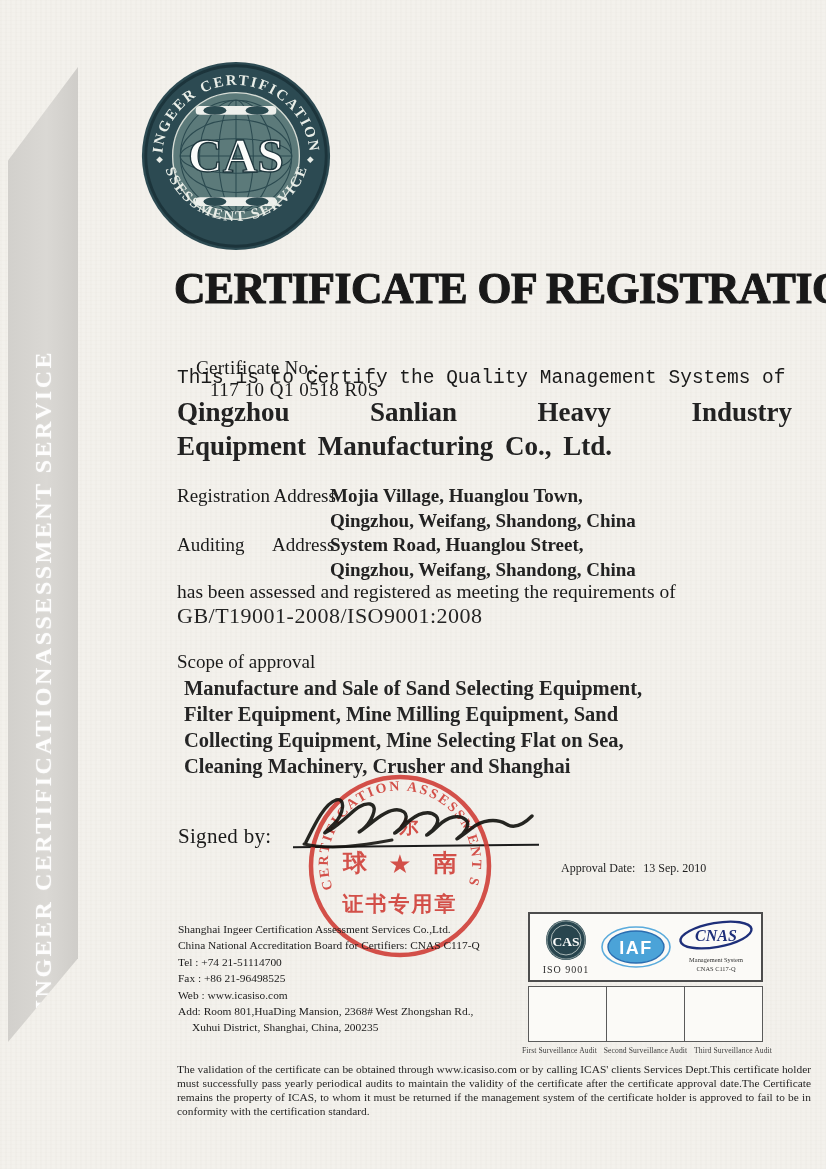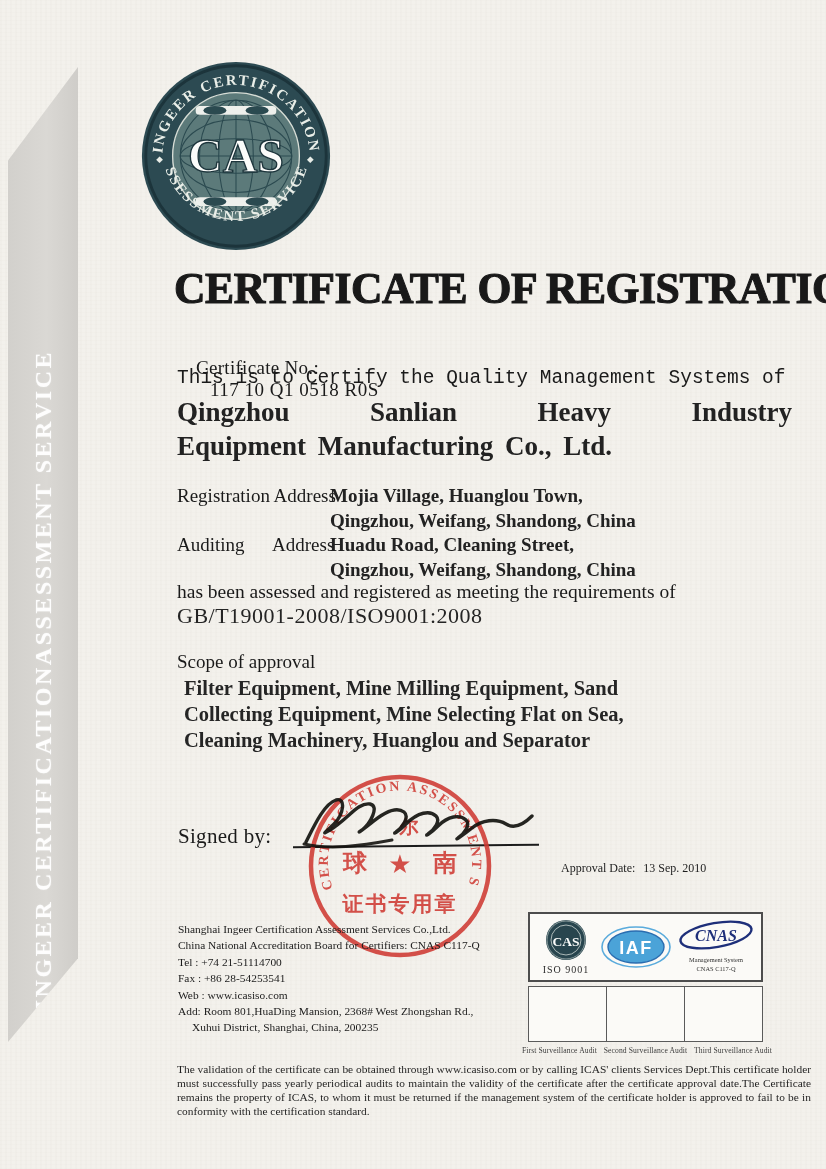--- a/index.html
+++ b/index.html
@@ -143,36 +143,37 @@
     <div class="addr-row">
       <div class="addr-label">Registration Address</div>
       <div class="addr-value">Mojia Village, Huanglou Town,</div>
     </div>
     <div class="addr-row">
       <div class="addr-label"></div>
       <div class="addr-value">Qingzhou, Weifang, Shandong, China</div>
     </div>
     <div class="addr-row">
       <div class="addr-label">Auditing      Address</div>
-      <div class="addr-value">Huadu Road, Cleaning Street,</div>
+      <div class="addr-value">System Road, Huanglou Street,</div>
     </div>
     <div class="addr-row">
       <div class="addr-label"></div>
       <div class="addr-value">Qingzhou, Weifang, Shandong, China</div>
     </div>
   </div>
 
   <div class="assessed-line">has been assessed and registered as meeting the requirements of</div>
   <div class="standard">GB/T19001-2008/ISO9001:2008</div>
 
   <div class="scope-label">Scope of approval</div>
   <div class="scope-body">
+    <div>Manufacture and Sale of Sand Selecting Equipment,</div>
     <div>Filter Equipment, Mine Milling Equipment, Sand</div>
     <div>Collecting Equipment, Mine Selecting Flat on Sea,</div>
-    <div>Cleaning Machinery, Huanglou and Separator</div>
+    <div>Cleaning Machinery, Crusher and Shanghai</div>
   </div>
 
   <div class="signed-by">Signed by:</div>
   <div class="sig-line"></div>
 
   <svg class="stamp" viewBox="0 0 190 190">
     <circle cx="95" cy="95" r="89" fill="none" stroke="#cf3a33" stroke-width="4.5"></circle>
     <defs>
       <path id="stampRing" d="M 26,112 A 72,72 0 1 1 164,112"></path>
     </defs>
@@ -193,21 +194,21 @@
 
   <div class="dates">
     <div><span>Approval Date:</span><span class="val">13 Sep. 2010</span></div>
     <div><span>Expiry    Date:</span><span class="val">12 Sep. 2013</span></div>
   </div>
 
   <div class="issuer">
     <div>Shanghai Ingeer Certification Assessment Services Co.,Ltd.</div>
     <div>China National Accreditation Board for Certifiers: CNAS C117-Q</div>
     <div>Tel : +74 21-51114700</div>
-    <div>Fax : +86 28-54253541</div>
+    <div>Fax : +86 21-96498525</div>
     <div>Web : www.icasiso.com</div>
     <div>Add: Room 801,HuaDing Mansion, 2368# West Zhongshan Rd.,</div>
     <div class="indent">Xuhui District, Shanghai, China, 200235</div>
   </div>
 
   <div class="marks-box">
     <svg width="62" height="60" viewBox="0 0 62 60">
       <circle cx="31" cy="23" r="20" fill="#28454e"></circle>
       <circle cx="31" cy="23" r="15" fill="none" stroke="#cdd6d2" stroke-width="0.8"></circle>
       <circle cx="31" cy="23" r="19" fill="none" stroke="#cdd6d2" stroke-width="0.6"></circle>

